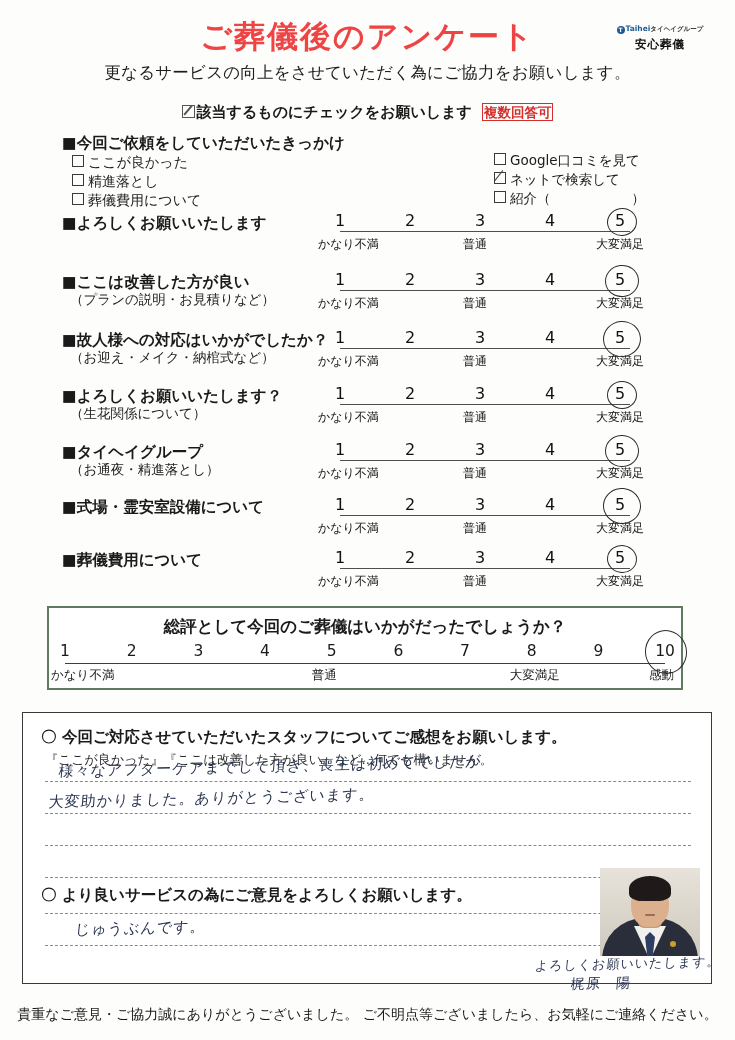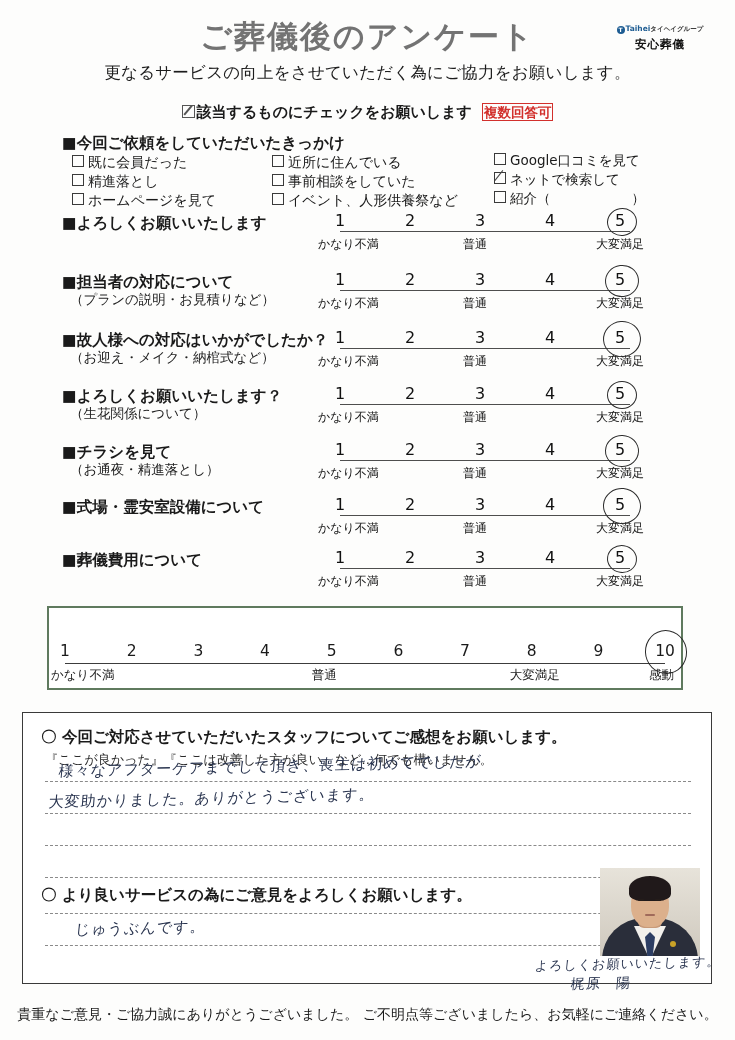--- a/index.html
+++ b/index.html
@@ -20,21 +20,21 @@
   }
 
   
   .hdr-title {
     position: absolute;
     left: 0; right: 0; top: 16px;
     text-align: center;
     font-size: 31px;
     font-weight: 700;
     letter-spacing: 2px;
-    color: #737373;
+    color: #ef4444;
   }
   .hdr-sub {
     position: absolute;
     left: 0; right: 0; top: 62px;
     text-align: center;
     font-size: 16.5px;
     color: #1c1c1c;
     letter-spacing: .2px;
   }
 
@@ -348,30 +348,25 @@
     <div class="logo-tag">安心葬儀</div>
   </div>
 
   <div class="check-instruct">
     <span class="mini-check"></span><span>該当するものにチェックをお願いします</span><span class="multi">複数回答可</span>
   </div>
 
   <div class="q1-head">■今回ご依頼をしていただいたきっかけ</div>
 
   <div class="cb-col c1">
-    <div class="cb-row"><span class="box"></span><span>既に会員だった</span></div>
+    <div class="cb-row"><span class="box"></span><span>ここが良かった</span></div>
     <div class="cb-row"><span class="box"></span><span>精進落とし</span></div>
-    <div class="cb-row"><span class="box"></span><span>ホームページを見て</span></div>
-  </div>
-
-  <div class="cb-col c2">
-    <div class="cb-row"><span class="box"></span><span>近所に住んでいる</span></div>
-    <div class="cb-row"><span class="box"></span><span>事前相談をしていた</span></div>
-    <div class="cb-row"><span class="box"></span><span>イベント、人形供養祭など</span></div>
-  </div>
+    <div class="cb-row"><span class="box"></span><span>葬儀費用について</span></div>
+  </div>
+
 
   <div class="cb-col c3">
     <div class="cb-row"><span class="box"></span><span>Google口コミを見て</span></div>
     <div class="cb-row"><span class="box checked"></span><span>ネットで検索して</span></div>
     <div class="cb-row"><span class="box"></span><span>紹介（　　　　　　）</span></div>
   </div>
 
   <div id="rating-rows">
       <div class="rate-row" style="top: 213px;">
         <div class="rate-label">■よろしくお願いいたします</div>
@@ -382,21 +377,21 @@
           <div class="num" style="left: 129px;">3</div>
           <div class="num" style="left: 199px;">4</div>
           <div class="num" style="left: 269px;">5</div>
           <div class="cap" style="left: -22px;">かなり不満</div>
           <div class="cap" style="left: 123px;">普通</div>
           <div class="cap" style="left: 256px;">大変満足</div>
           <div class="circ" style="left: 267px; top: -3px; width: 28px; height: 26px; transform: rotate(-10deg);"></div>
         </div>
       </div>
       <div class="rate-row" style="top: 272px;">
-        <div class="rate-label">■担当者の対応について</div>
+        <div class="rate-label">■ここは改善した方が良い</div>
         <div class="rate-sub">（プランの説明・お見積りなど）</div>
         <div class="scale5">
           <div class="axis"></div>
           <div class="num" style="left: -11px;">1</div>
           <div class="num" style="left: 59px;">2</div>
           <div class="num" style="left: 129px;">3</div>
           <div class="num" style="left: 199px;">4</div>
           <div class="num" style="left: 269px;">5</div>
           <div class="cap" style="left: -22px;">かなり不満</div>
           <div class="cap" style="left: 123px;">普通</div>
@@ -430,21 +425,21 @@
           <div class="num" style="left: 129px;">3</div>
           <div class="num" style="left: 199px;">4</div>
           <div class="num" style="left: 269px;">5</div>
           <div class="cap" style="left: -22px;">かなり不満</div>
           <div class="cap" style="left: 123px;">普通</div>
           <div class="cap" style="left: 256px;">大変満足</div>
           <div class="circ" style="left: 267px; top: -3px; width: 28px; height: 26px; transform: rotate(-1deg);"></div>
         </div>
       </div>
       <div class="rate-row" style="top: 442px;">
-        <div class="rate-label">■チラシを見て</div>
+        <div class="rate-label">■タイヘイグループ</div>
         <div class="rate-sub">（お通夜・精進落とし）</div>
         <div class="scale5">
           <div class="axis"></div>
           <div class="num" style="left: -11px;">1</div>
           <div class="num" style="left: 59px;">2</div>
           <div class="num" style="left: 129px;">3</div>
           <div class="num" style="left: 199px;">4</div>
           <div class="num" style="left: 269px;">5</div>
           <div class="cap" style="left: -22px;">かなり不満</div>
           <div class="cap" style="left: 123px;">普通</div>
@@ -478,20 +473,21 @@
           <div class="num" style="left: 269px;">5</div>
           <div class="cap" style="left: -22px;">かなり不満</div>
           <div class="cap" style="left: 123px;">普通</div>
           <div class="cap" style="left: 256px;">大変満足</div>
           <div class="circ" style="left: 267px; top: -3px; width: 28px; height: 26px; transform: rotate(8deg);"></div>
         </div>
       </div>
     </div>
 
   <div class="overall-box">
+    <div class="overall-title">総評として今回のご葬儀はいかがだったでしょうか？</div>
     <div class="scale10" id="scale10">
       <div class="axis10"></div>
     <div class="num" style="left: -9px;">1</div>
         <div class="num" style="left: 57.6667px;">2</div>
         <div class="num" style="left: 124.333px;">3</div>
         <div class="num" style="left: 191px;">4</div>
         <div class="num" style="left: 257.667px;">5</div>
         <div class="num" style="left: 324.333px;">6</div>
         <div class="num" style="left: 391px;">7</div>
         <div class="num" style="left: 457.667px;">8</div>

